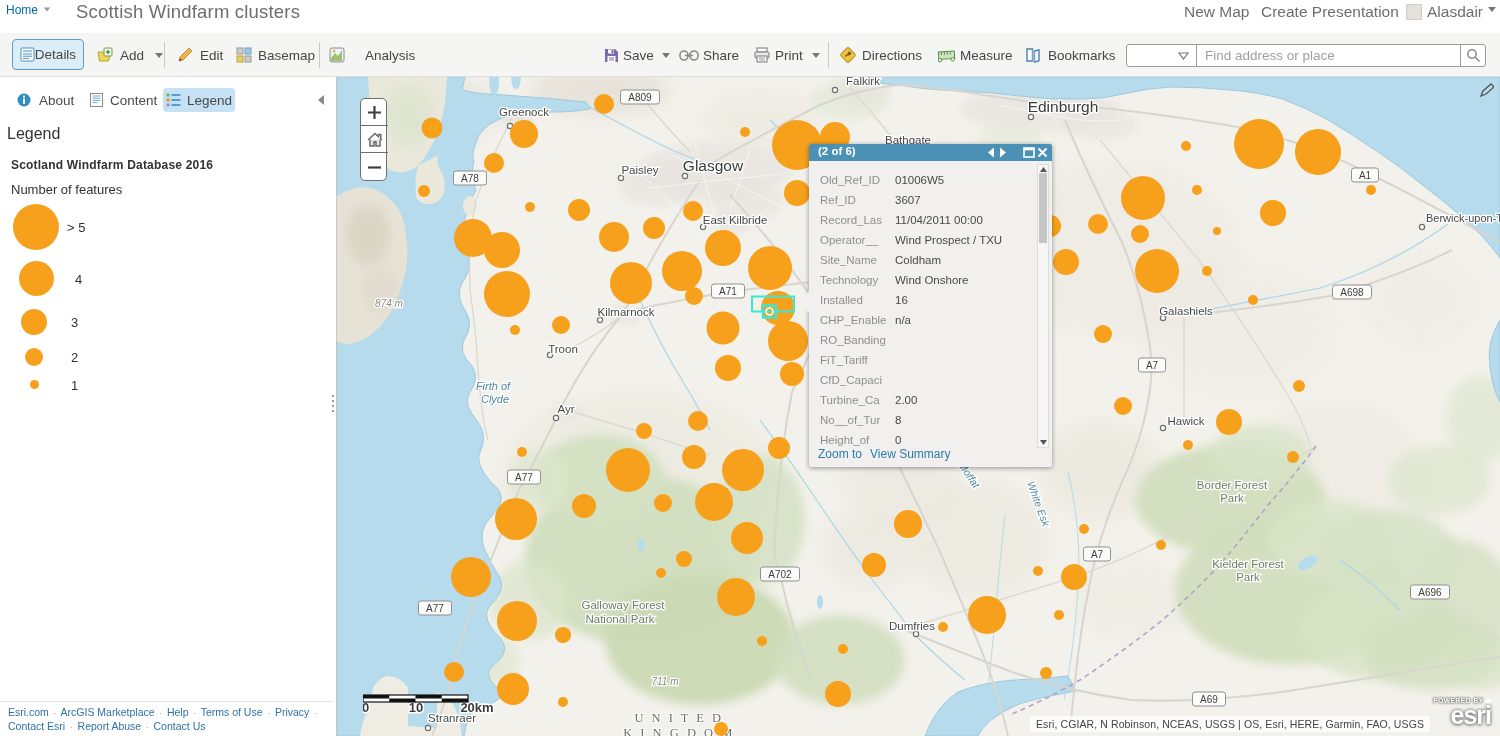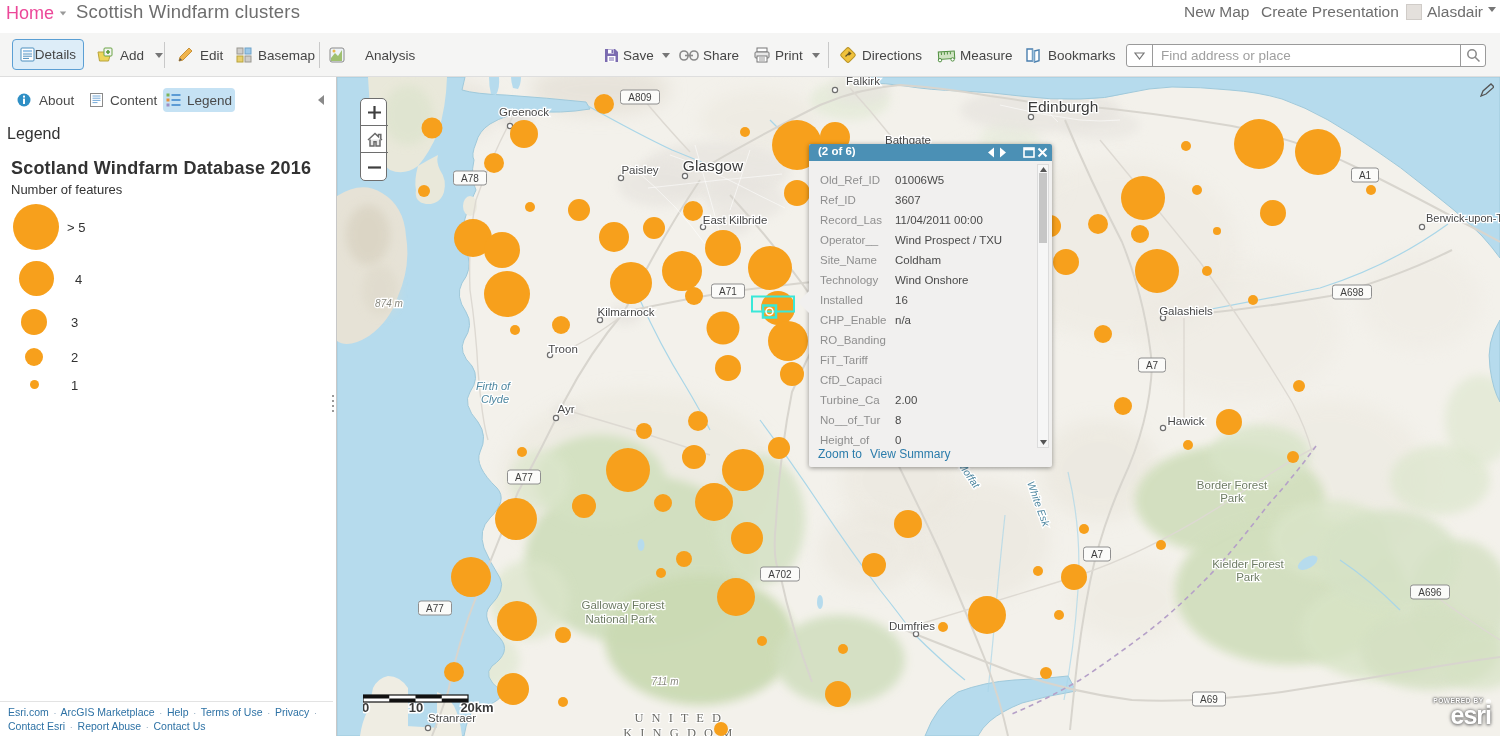--- a/index.html
+++ b/index.html
@@ -1,44 +1,44 @@
 <!DOCTYPE html>
 <html><head>
 <meta charset="utf-8">
 <style>
 * { margin:0; padding:0; box-sizing:border-box; }
 html,body { width:1500px; height:736px; overflow:hidden; font-family:"Liberation Sans",sans-serif; background:#fff; }
 #page { position:relative; width:1500px; height:736px; }
 
 #topbar { position:absolute; left:0; top:0; width:1500px; height:33px; background:#fff; }
-.home { position:absolute; left:6px; top:3px; font-size:18px; color:#ec4899; }
+.home { position:absolute; left:6px; top:3px; font-size:12px; color:#0369a1; }
 .caret { display:inline-block; width:0; height:0; border-left:4px solid transparent; border-right:4px solid transparent; border-top:5px solid #767676; vertical-align:middle; margin-left:5px; margin-top:-2px; }
 .title { position:absolute; left:76px; top:1px; font-size:18.5px; color:#6e6e6e; letter-spacing:0.2px; }
 .trx { position:absolute; top:3px; font-size:15.5px; color:#6e6e6e; }
 .avatar { display:inline-block; width:16px; height:16px; background:#e4e0dc; border:1px solid #d0ccc8; }
 
 #toolbar { position:absolute; left:0; top:33px; width:1500px; height:44px; background:#f5f5f4; border-bottom:1px solid #dedede; font-size:13.5px; color:#464646; }
 .ti { position:absolute; top:0; height:44px; display:flex; align-items:center; }
 .ti2 { position:absolute; top:22px; }
 .vsep { position:absolute; top:9px; width:1px; height:26px; background:#c9c9c9; }
 #btn-details { position:absolute; left:12px; top:6px; width:72px; height:31px; border:1px solid #5b9fd4; background:#ddedf8; border-radius:4px; display:flex; align-items:center; justify-content:center; }
 .icon { display:inline-block; }
 
-#search { position:absolute; right:14px; top:11px; width:360px; height:23px; background:#fff; border:1px solid #9a9a9a; border-radius:3px; display:flex; align-items:center; }
+#search { position:absolute; right:14px; top:11px; width:360px; height:23px; background:#fff; border:1px solid #9a9a9a; border-radius:3px; display:flex; align-items:center;padding-left:44px; }
 #search .dd { width:26px; height:100%; border-right:1px solid #9a9a9a; display:flex; align-items:center; justify-content:center; }
 #search .ph { flex:1; padding-left:8px; font-size:13.5px; color:#9f9f9f; }
 #search .mag { width:25px; height:100%; border-left:1px solid #9a9a9a; display:flex; align-items:center; justify-content:center; }
 
 #panel { position:absolute; left:0; top:77px; width:337px; height:659px; background:#fff; border-right:1px solid #c8c8c8; }
 .tabs { position:absolute; left:0; top:11px; width:337px; height:26px; font-size:13.5px; color:#4a4a4a; }
 .tab { position:absolute; top:0; height:24px; display:flex; align-items:center; }
 #tab-legend { left:163px; width:72px; background:#c5e2f4; border-radius:4px; justify-content:center; }
 .collapse { position:absolute; left:318px; top:7px; width:0; height:0; border-top:5px solid transparent; border-bottom:5px solid transparent; border-right:6px solid #8a8a8a; }
 .lg-head { position:absolute; left:7px; top:48px; font-size:16px; color:#323232; }
-.lg-title { position:absolute; left:11px; top:81px; font-size:18px; font-weight:bold; color:#323232; letter-spacing:0.2px; }
+.lg-title { position:absolute; left:11px; top:81px; font-size:12px; font-weight:bold; color:#323232; letter-spacing:0.2px; }
 .lg-sub { position:absolute; left:11px; top:105px; font-size:13px; color:#323232; }
 .lgc { position:absolute; border-radius:50%; background:#f7a01c; }
 .lgl { position:absolute; left:67px; font-size:13px; color:#323232; }
 #pfoot { position:absolute; left:0px; top:624px; width:333px; font-size:10.5px; color:#2e72a5; border-top:1px solid #e3e3e3; padding:3px 0 0 8px; line-height:13px; white-space:nowrap; }
 #pfoot .d { color:#8ca6bd; font-size:9px; vertical-align:2px; padding:0 2px;}
 #pdots { position:absolute; right:2px; top:318px; width:2px; height:18px; background-image:repeating-linear-gradient(#9a9a9a 0 2px, transparent 2px 5px); }
 
 #map { position:absolute; left:337px; top:77px; width:1163px; height:659px; background:#f4f2ec; overflow:hidden; }
 
 #zoomctl { position:absolute; left:23px; top:21px; width:27px; height:83px; background:#fff; border:1px solid #6e6e6e; border-radius:5px; }
@@ -612,20 +612,21 @@
         <text x="53" y="18" text-anchor="middle">10</text>
         <text x="114" y="18" text-anchor="middle">20km</text>
         </g>
         <rect x="0" y="1" width="105" height="7" fill="#fff" stroke="#111" stroke-width="1.2"></rect>
         <rect x="0" y="1" width="26.25" height="3.5" fill="#111"></rect>
           <rect x="52.5" y="1" width="26.25" height="3.5" fill="#111"></rect>
         <rect x="26.25" y="4.5" width="26.25" height="3.5" fill="#111"></rect>
           <rect x="78.75" y="4.5" width="26.25" height="3.5" fill="#111"></rect>
       </svg>
     </div>
+    <div id="attrib">Esri, CGIAR, N Robinson, NCEAS, USGS | OS, Esri, HERE, Garmin, FAO, USGS</div>
     <div id="esrilogo">
         <div class="pb">POWERED BY <span style="display:inline-block;width:5px;height:5px;background:#fff;border-radius:50%;vertical-align:-1px"></span></div>
         <div class="es">esri</div>
       </div>
     <svg id="editicon" width="14" height="14" viewBox="0 0 14 14">
         <path d="M1 13l2-5 8-7 3 3-8 7z" fill="none" stroke="#555" stroke-width="1.3"></path>
       </svg>
   </div>
 </div>
 

